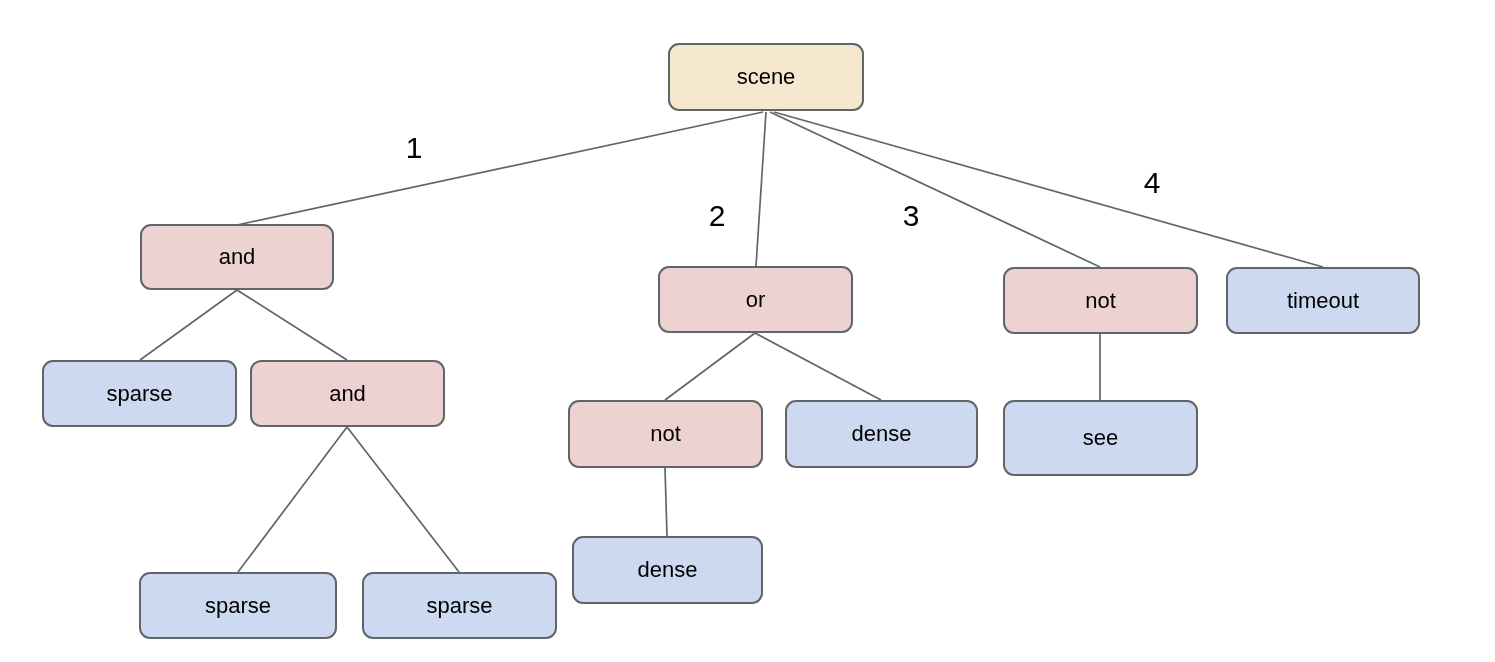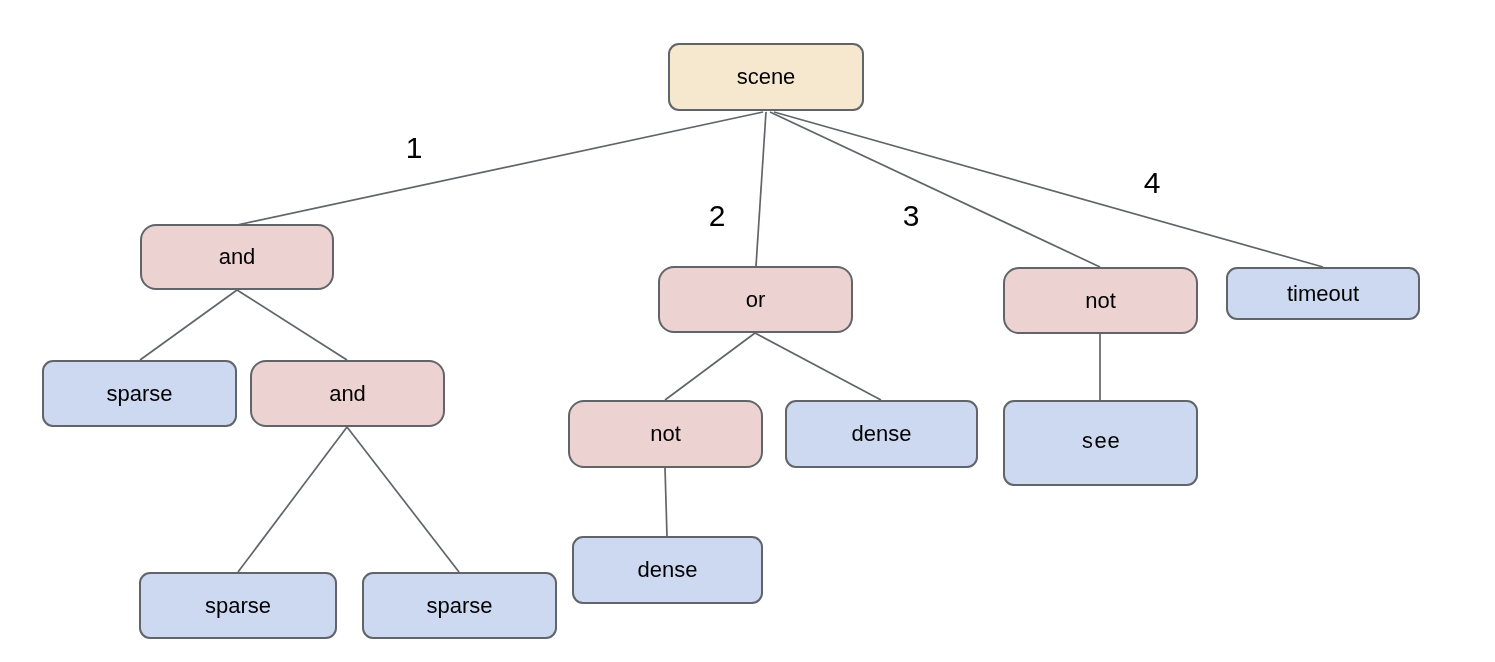--- a/index.html
+++ b/index.html
@@ -28,21 +28,21 @@
     border-radius: 11px;
     display: flex;
     align-items: center;
     justify-content: center;
     font-size: 22px;
     line-height: 1;
     color: var(--text-color, #000000);
     white-space: nowrap;
   }
   .node--root { background: var(--root-fill, #f6e7cf); }
-  .node--op   { background: var(--op-fill,   #ecd2d1); border-radius: 16px; }
+  .node--op   { background: var(--op-fill,   #ecd2d1); }
   .node--leaf { background: var(--leaf-fill, #cdd9f0); }
   .edge-label {
     position: absolute;
     transform: translate(-50%, -50%);
     font-size: 30px;
     color: var(--text-color, #000000);
     line-height: 1;
   }
 </style>
 </head>
@@ -67,23 +67,23 @@
 
   <span class="edge-label" style="left:414px; top:148px;">1</span>
   <span class="edge-label" style="left:717px; top:216px;">2</span>
   <span class="edge-label" style="left:911px; top:216px;">3</span>
   <span class="edge-label" style="left:1152px; top:183px;">4</span>
 
   <div class="node node--root" style="left:668px; top:43px;  width:196px; height:68px;">scene</div>
   <div class="node node--op" style="left:140px; top:224px; width:194px; height:66px;">and</div>
   <div class="node node--op" style="left:658px; top:266px; width:195px; height:67px;">or</div>
   <div class="node node--op" style="left:1003px;top:267px; width:195px; height:67px;">not</div>
-  <div class="node node--leaf" style="left:1226px;top:267px; width:194px; height:53px;">timeout</div>
+  <div class="node node--leaf" style="left:1226px;top:267px; width:194px; height:67px;">timeout</div>
   <div class="node node--leaf" style="left:42px;  top:360px; width:195px; height:67px;">sparse</div>
   <div class="node node--op" style="left:250px; top:360px; width:195px; height:67px;">and</div>
   <div class="node node--op" style="left:568px; top:400px; width:195px; height:68px;">not</div>
   <div class="node node--leaf" style="left:785px; top:400px; width:193px; height:68px;">dense</div>
-  <div class="node node--leaf" style="left:1003px;top:400px; width:195px; height:86px;font-family:Liberation Mono, monospace;">see</div>
+  <div class="node node--leaf" style="left:1003px;top:400px; width:195px; height:76px;">see</div>
   <div class="node node--leaf" style="left:139px; top:572px; width:198px; height:67px;">sparse</div>
   <div class="node node--leaf" style="left:362px; top:572px; width:195px; height:67px;">sparse</div>
   <div class="node node--leaf" style="left:572px; top:536px; width:191px; height:68px;">dense</div>
 
 </div>
 
 </body></html>

